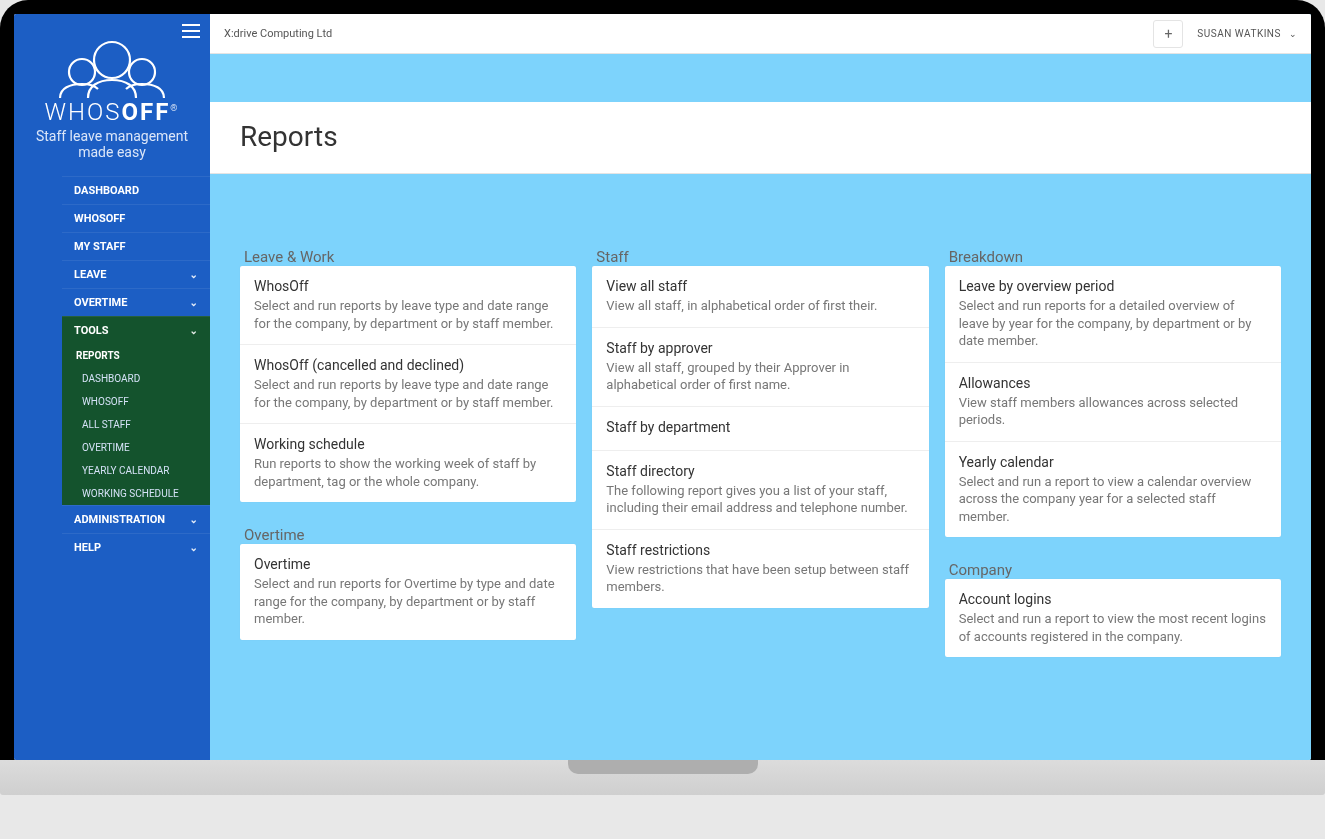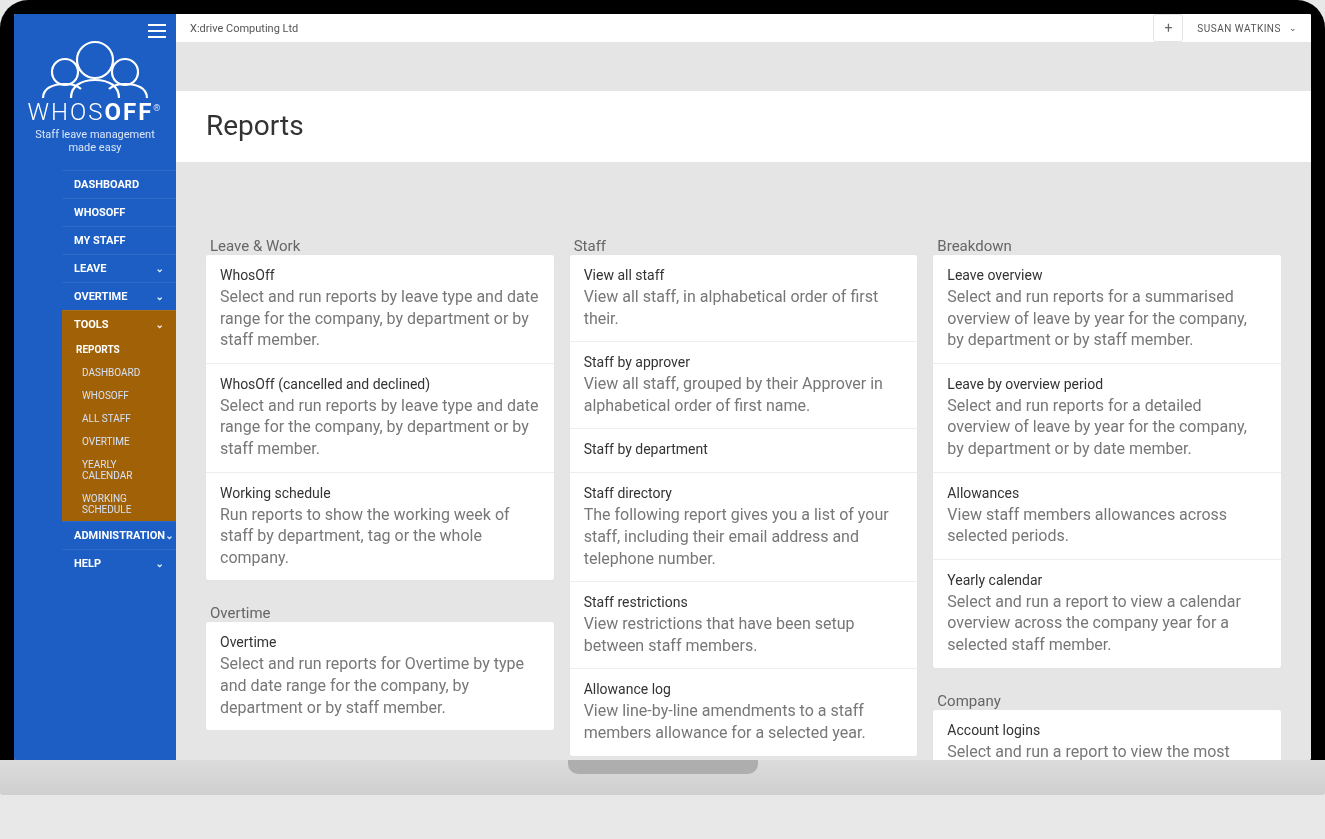--- a/index.html
+++ b/index.html
@@ -1,50 +1,50 @@
 <!DOCTYPE html>
 <html><head>
 <meta charset="utf-8">
 <style>
 * { box-sizing: border-box; margin: 0; padding: 0; }
 body { font-family: -apple-system, "Segoe UI", Roboto, "Helvetica Neue", Arial, sans-serif; background: #e8e8e8; display: flex; align-items: flex-start; justify-content: center; min-height: 100vh; }
 .device { margin-top: 0; width: 1325px; }
 .device-screen { background: #000; border-radius: 28px 28px 0 0; padding: 14px 14px 0 14px; display: flex; height: 760px; overflow: hidden; }
 .screen-inner { background: #fff; flex: 1; display: flex; border-radius: 2px; overflow: hidden; }
-.sidebar { width: 162px; background: #1c5ec4; color: #fff; display: flex; flex-direction: column; }
+.sidebar { width: 196px; background: #1c5ec4; color: #fff; display: flex; flex-direction: column; }
 .sidebar-top { display: flex; justify-content: flex-end; padding: 10px 10px 0 10px; }
 .hamburger { width: 18px; height: 14px; display: flex; flex-direction: column; justify-content: space-between; cursor: pointer; }
 .hamburger span { display: block; height: 2px; background: #fff; width: 100%; }
 .logo-wrap { text-align: center; padding: 0 10px 16px 10px; }
 .logo-svg { display: block; margin: 0 auto; }
 .logo-text { font-size: 24px; letter-spacing: 2px; color: #fff; font-weight: 300; }
 .logo-text strong { font-weight: 700; }
-.logo-sub { font-size: 11px; color: #dbe6f8; margin-top: 2px; }
+.logo-sub { font-size: 14px; color: #dbe6f8; margin-top: 2px; }
 .nav { display: flex; flex-direction: column; padding-left: 48px; }
 .nav-item { padding: 7px 12px; font-size: 11px; font-weight: 700; color: #fff; cursor: pointer; display: flex; justify-content: space-between; align-items: center; border-top: 1px solid rgba(255,255,255,0.08); }
-.nav-item.active, .nav-sub { background: #a16207; }
+.nav-item.active, .nav-sub { background: #14532d; }
 .nav-item .chev { font-size: 10px; opacity: .9; }
 .nav-sub-item { padding: 6px 12px 6px 20px; font-size: 10px; color: #d5e2f7; cursor: pointer; }
 .nav-sub-item.first { padding-left: 14px; font-weight: 700; color: #fff; }
-.main { flex: 1; display: flex; flex-direction: column; background: #e5e5e5; gap: 48px; }
+.main { flex: 1; display: flex; flex-direction: column; background: #7dd3fc; gap: 48px; }
 .topbar { background: #fff; height: 40px; border-bottom: 1px solid #e4e4e4; display: flex; align-items: center; padding: 0 14px; font-size: 11px; color: #555; }
 .topbar .company { flex: 1; }
 .plus-btn { width: 30px; height: 28px; border: 1px solid #e4e4e4; border-radius: 3px; display: flex; align-items: center; justify-content: center; font-size: 14px; color: #666; margin-right: 14px; cursor: pointer; }
 .user { font-size: 10px; letter-spacing: .5px; color: #555; display: flex; align-items: center; gap: 8px; cursor: pointer; }
 .user .chev { font-size: 9px; }
 .page-title-wrap { background: #fff; padding: 18px 30px 20px 30px; border-bottom: 1px solid #e4e4e4; }
 .page-title { font-size: 28px; font-weight: 400; color: #333; }
 .content { padding: 20px 30px; display: flex; gap: 16px; align-items: flex-start; }
 .col { flex: 1; display: flex; flex-direction: column; }
 .section-title { font-size: 15px; color: #666; padding: 6px 4px 0 4px; font-weight: 400; }
 .card-group { display: flex; flex-direction: column; background: #fff; border-radius: 2px; box-shadow: 0 0 1px rgba(0,0,0,.1); margin-bottom: 18px; }
 .card { padding: 12px 14px; border-bottom: 1px solid #eee; cursor: pointer; }
 .card:last-child { border-bottom: none; }
 .card h4 { font-size: 14px; font-weight: 400; color: #333; margin-bottom: 3px; }
-.card p { font-size: 16px; color: #777; line-height: 1.35; }
+.card p { font-size: 13px; color: #777; line-height: 1.35; }
 .device-base { height: 35px; background: linear-gradient(#dcdcdc,#cfcfcf); border-radius: 0 0 3px 3px; position: relative; }
 .device-base::before { content: ""; position: absolute; top: 0; left: 50%; transform: translateX(-50%); width: 190px; height: 14px; background: #aeaeae; border-radius: 0 0 10px 10px; }
 </style>
 </head>
 <body>
 
 <div class="device">
   <div class="device-screen">
     <div class="screen-inner">
 
@@ -163,34 +163,26 @@
                   <h4>Staff by department</h4>
                 </div>
               <div class="card">
                   <h4>Staff directory</h4>
                   <p>The following report gives you a list of your staff, including their email address and telephone number.</p>
                 </div>
               <div class="card">
                   <h4>Staff restrictions</h4>
                   <p>View restrictions that have been setup between staff members.</p>
                 </div>
-              <div class="card">
-                  <h4>Allowance log</h4>
-                  <p>View line-by-line amendments to a staff members allowance for a selected year.</p>
-                </div>
             </div>
           </div>
 
           <div class="col">
             <div class="section-title">Breakdown</div>
             <div class="card-group">
-              <div class="card">
-                  <h4>Leave overview</h4>
-                  <p>Select and run reports for a summarised overview of leave by year for the company, by department or by staff member.</p>
-                </div>
               <div class="card">
                   <h4>Leave by overview period</h4>
                   <p>Select and run reports for a detailed overview of leave by year for the company, by department or by date member.</p>
                 </div>
               <div class="card">
                   <h4>Allowances</h4>
                   <p>View staff members allowances across selected periods.</p>
                 </div>
               <div class="card">
                   <h4>Yearly calendar</h4>

